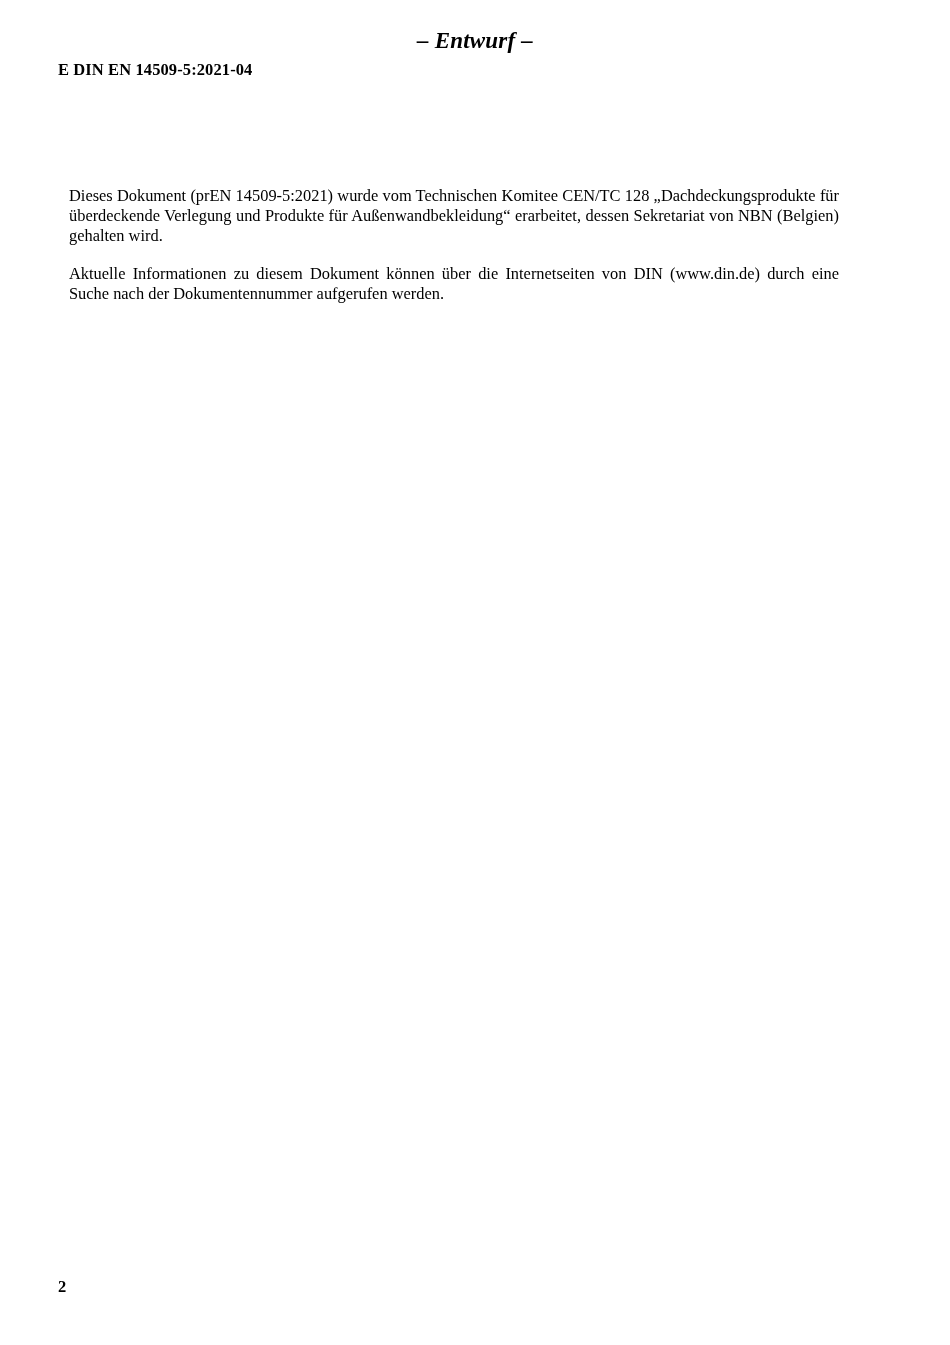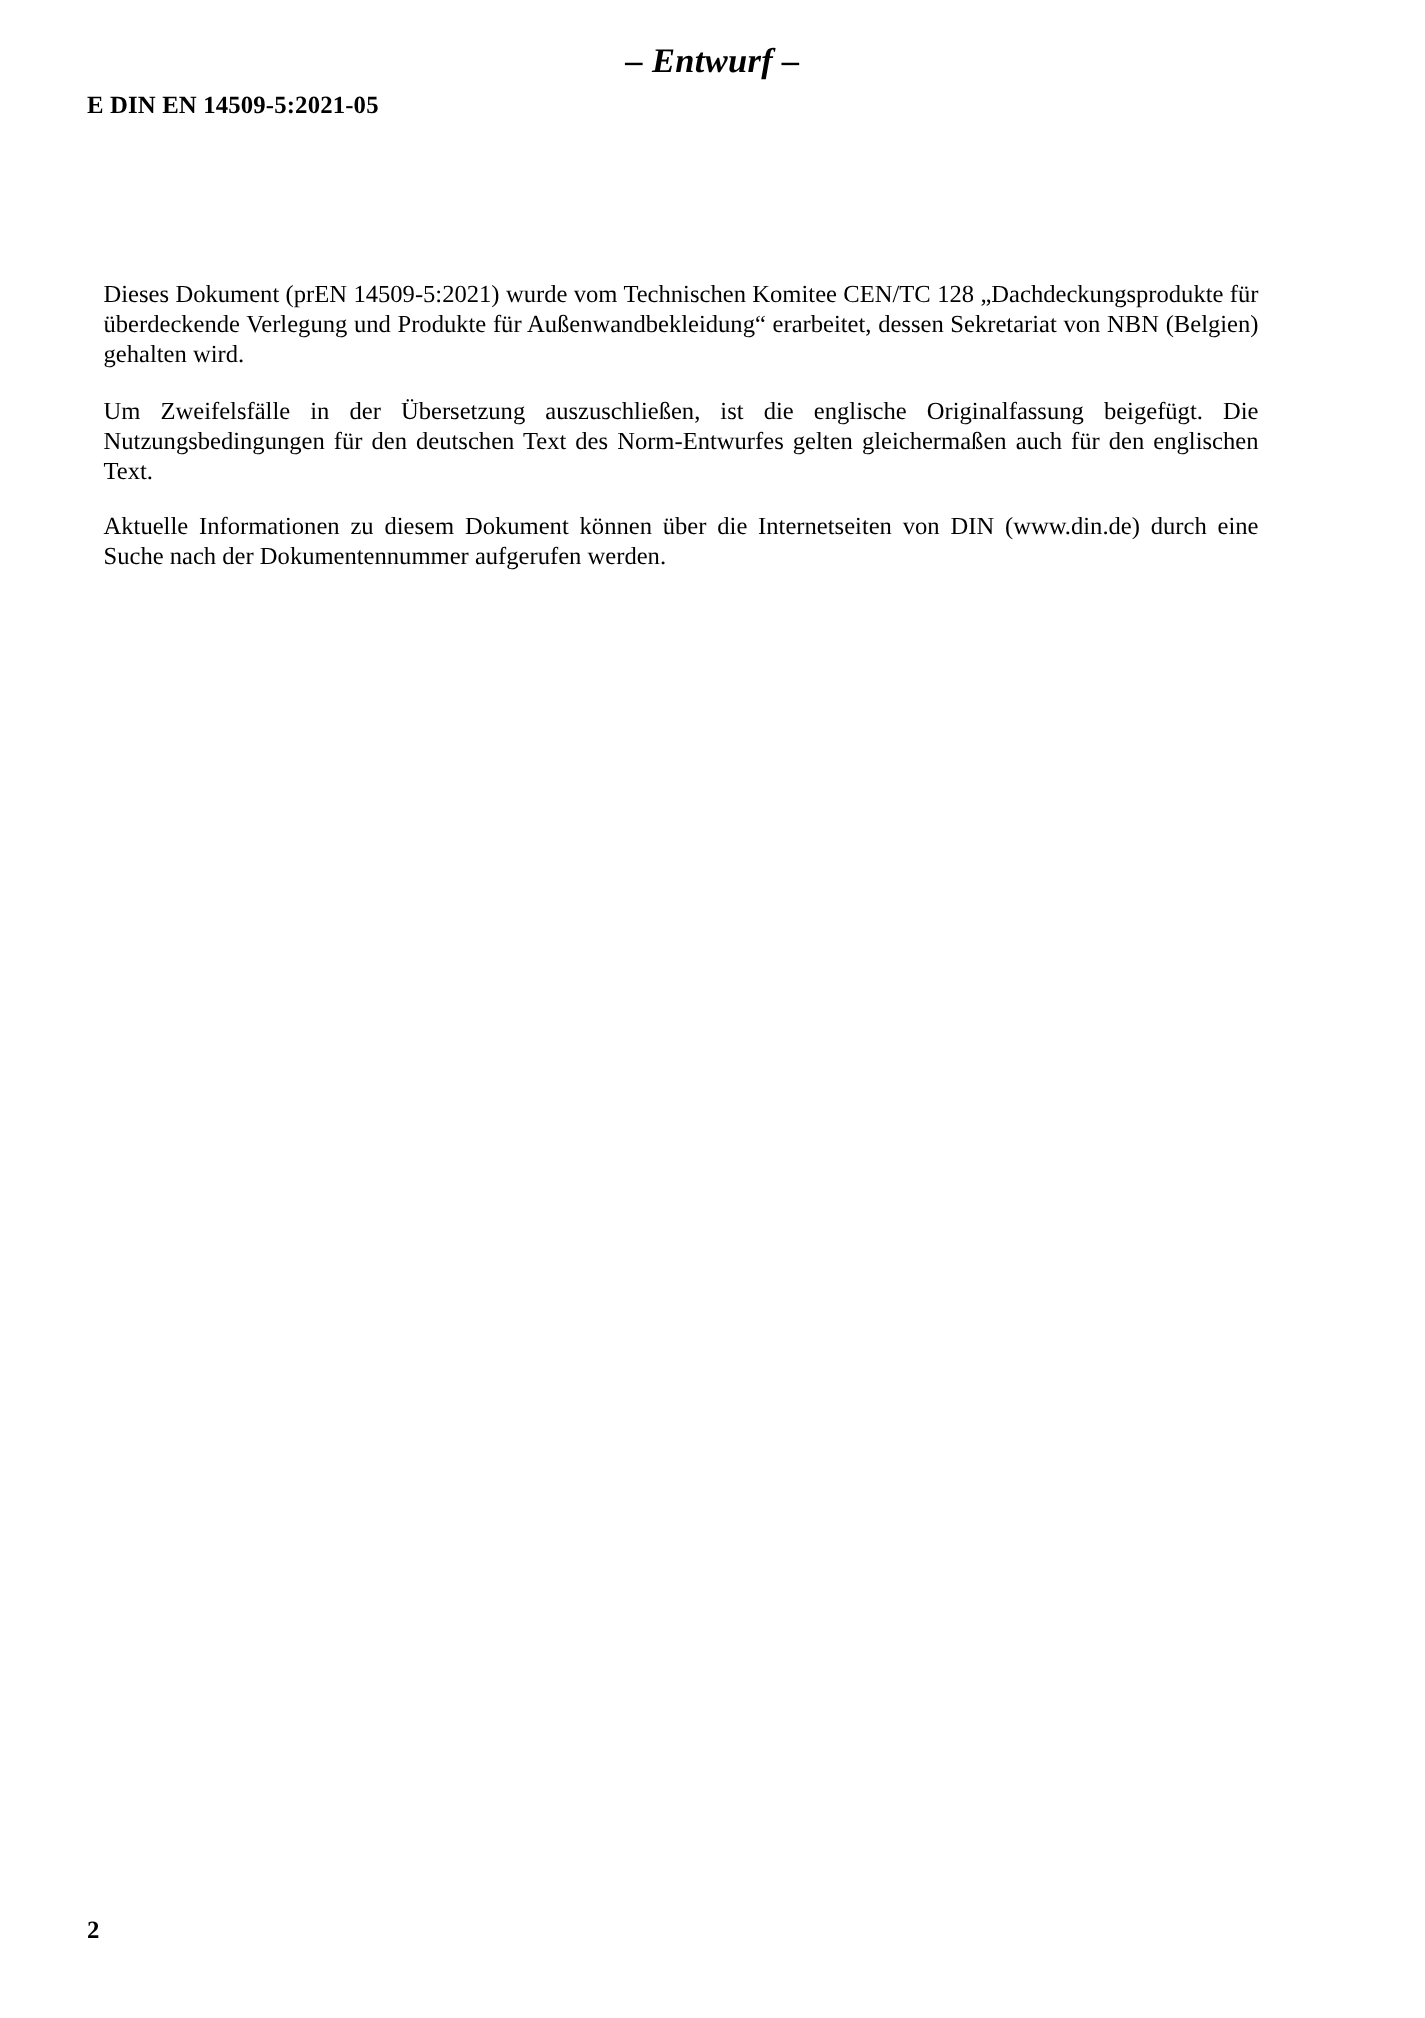--- a/index.html
+++ b/index.html
@@ -103,30 +103,29 @@
     color: #000;
   }
 </style>
 </head>
 <body>
 
 <div class="page">
 
   <div class="header-zone">
     <div class="draft-mark">– Entwurf –</div>
-    <div class="doc-number">E DIN EN 14509-5:2021-05</div>
+    <div class="doc-number">E DIN EN 14509-5:2021-04</div>
   </div>
 
   <div class="content">
 
 
     <p class="body-par">Dieses Dokument (prEN 14509-5:2021) wurde vom Technischen Komitee CEN/TC 128 „Dachdeckungsprodukte für überdeckende Verlegung und Produkte für Außenwandbekleidung“ erarbeitet, dessen Sekretariat von NBN (Belgien) gehalten wird.</p>
 
 
-    <p class="body-par">Um Zweifelsfälle in der Übersetzung auszuschließen, ist die englische Originalfassung beigefügt. Die Nutzungsbedingungen für den deutschen Text des Norm-Entwurfes gelten gleichermaßen auch für den englischen Text.</p>
 
     <p class="body-par">Aktuelle Informationen zu diesem Dokument können über die Internetseiten von DIN (www.din.de) durch eine Suche nach der Dokumentennummer aufgerufen werden.</p>
 
   </div>
 
   <div class="page-number">2</div>
 
 </div>
 
 </body></html>

